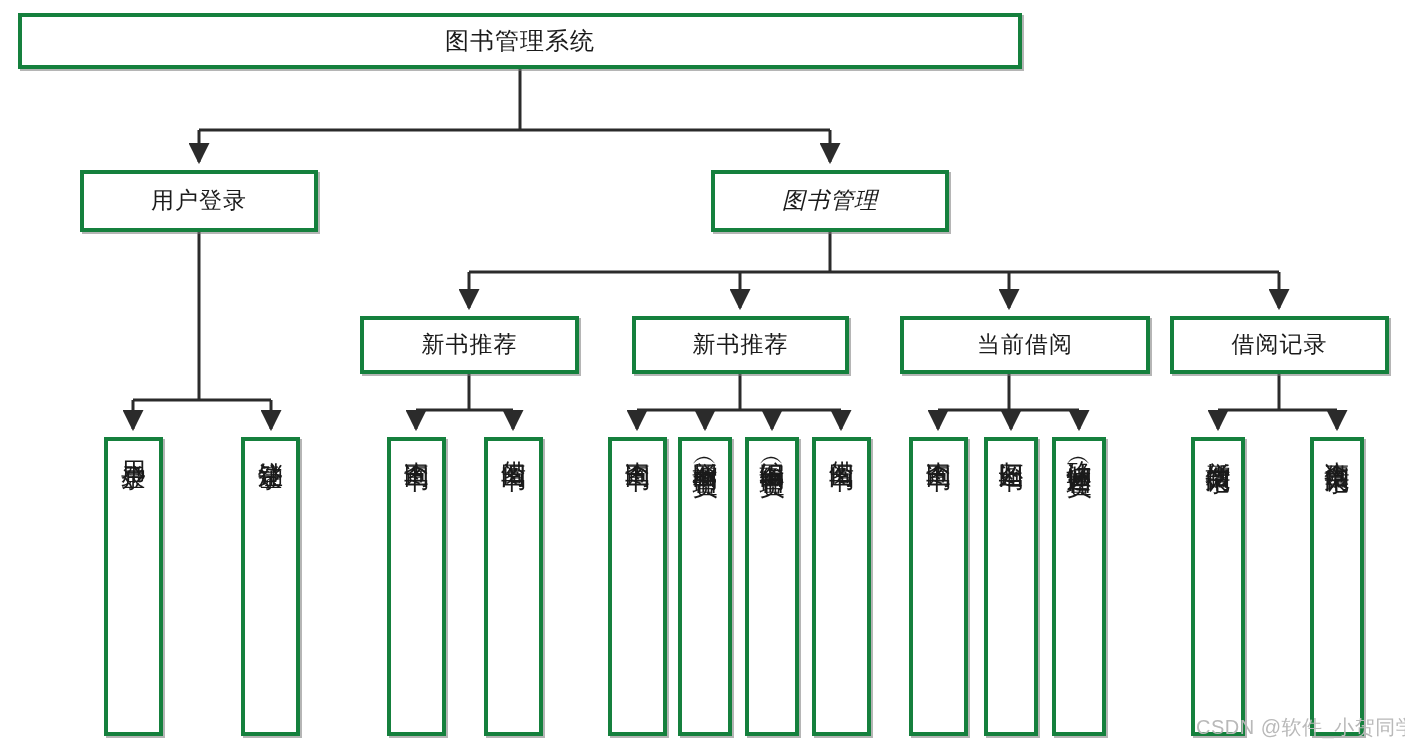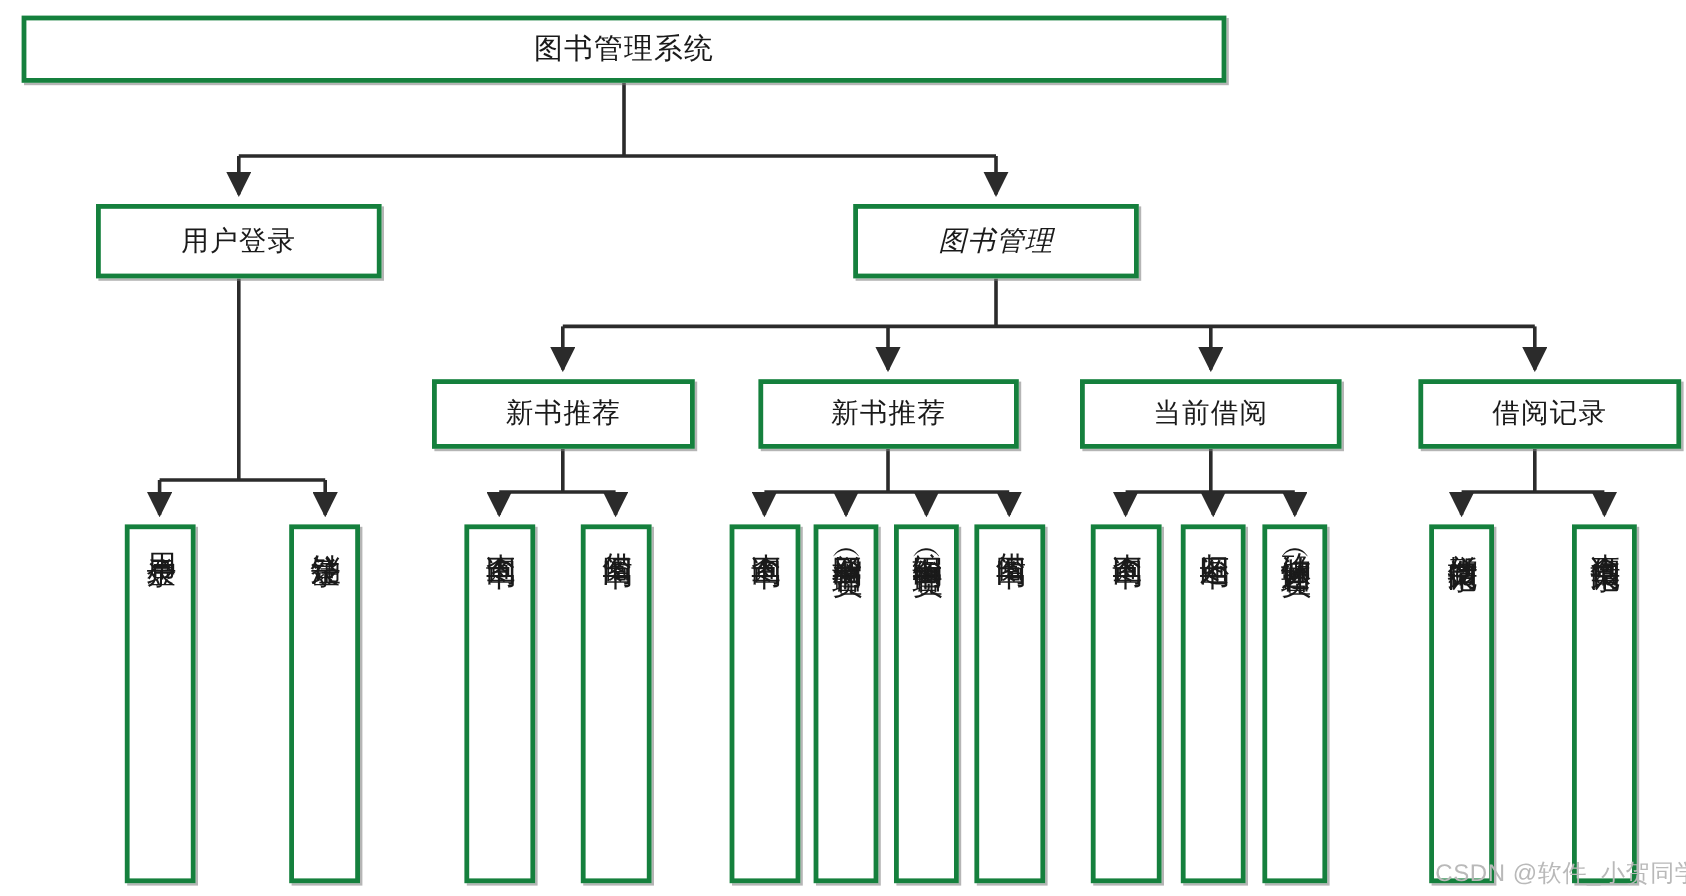--- a/index.html
+++ b/index.html
@@ -131,24 +131,24 @@
   <div class="node horiz" style="left:711px; top:170px; width:238px; height:62px;font-style:italic;">
     <span>图书管理</span>
   </div>
 
   <div class="node horiz" style="left:360px; top:316px; width:219px; height:58px;text-align:right;">
     <span>新书推荐</span>
   </div>
   <div class="node horiz" style="left:632px; top:316px; width:217px; height:58px;">
     <span>新书推荐</span>
   </div>
-  <div class="node horiz" style="left:900px; top:316px; width:218px; height:58px;">
+  <div class="node horiz" style="left:900px; top:316px; width:250px; height:58px;">
     <span>当前借阅</span>
   </div>
-  <div class="node horiz" style="left:1170px; top:316px; width:219px; height:58px;margin-left:12px;">
+  <div class="node horiz" style="left:1170px; top:316px; width:219px; height:58px;">
     <span>借阅记录</span>
   </div>
 
   <div class="node vert" style="left:104px; top:437px; width:59px; height:299px;">
     <span class="vtext">用户登录</span>
   </div>
   <div class="node vert" style="left:241px; top:437px; width:59px; height:299px;">
     <span class="vtext">注销登录</span>
   </div>
   <div class="node vert" style="left:387px; top:437px; width:59px; height:299px;">

